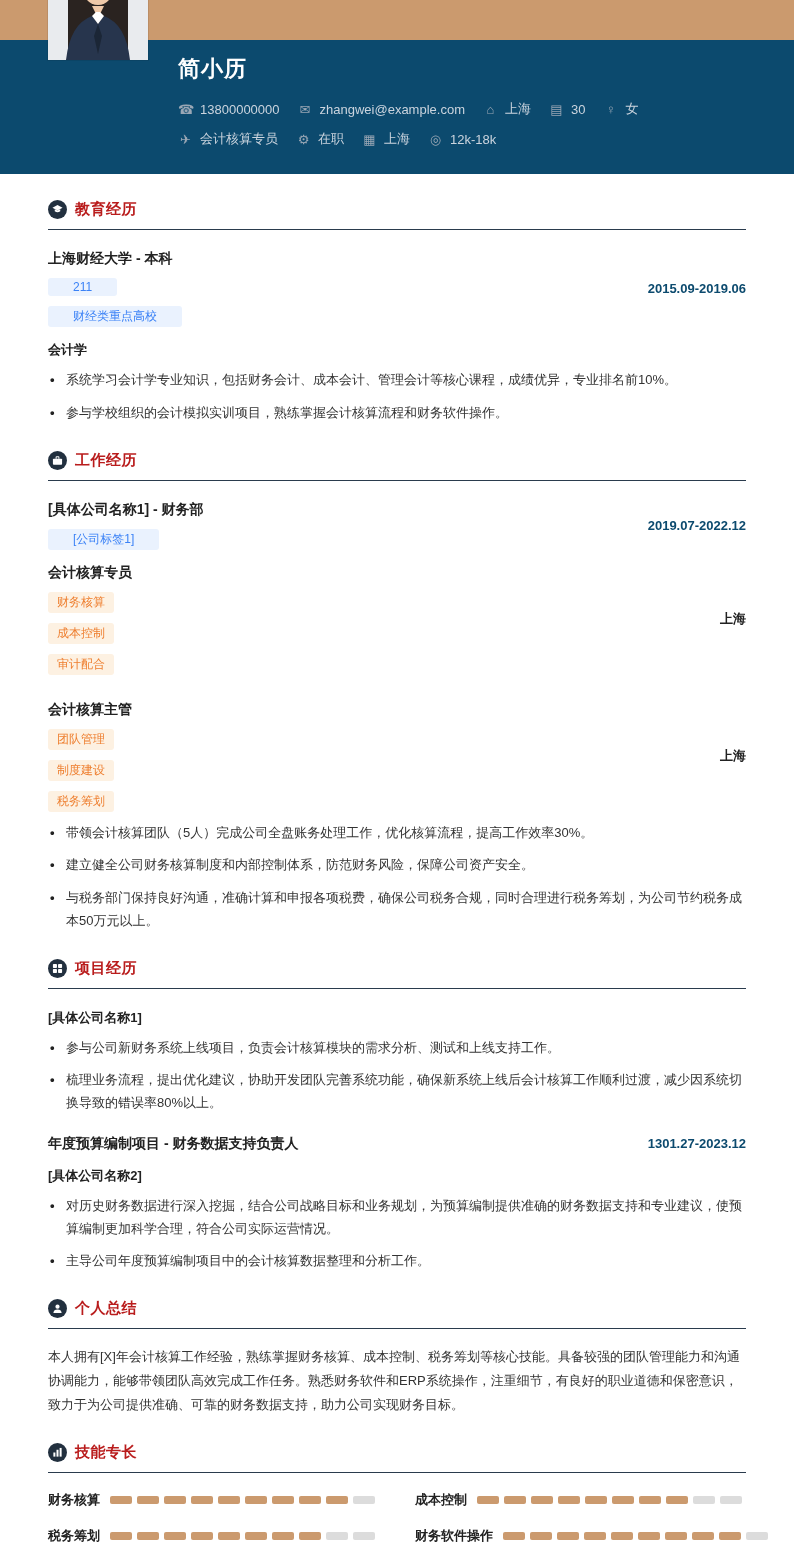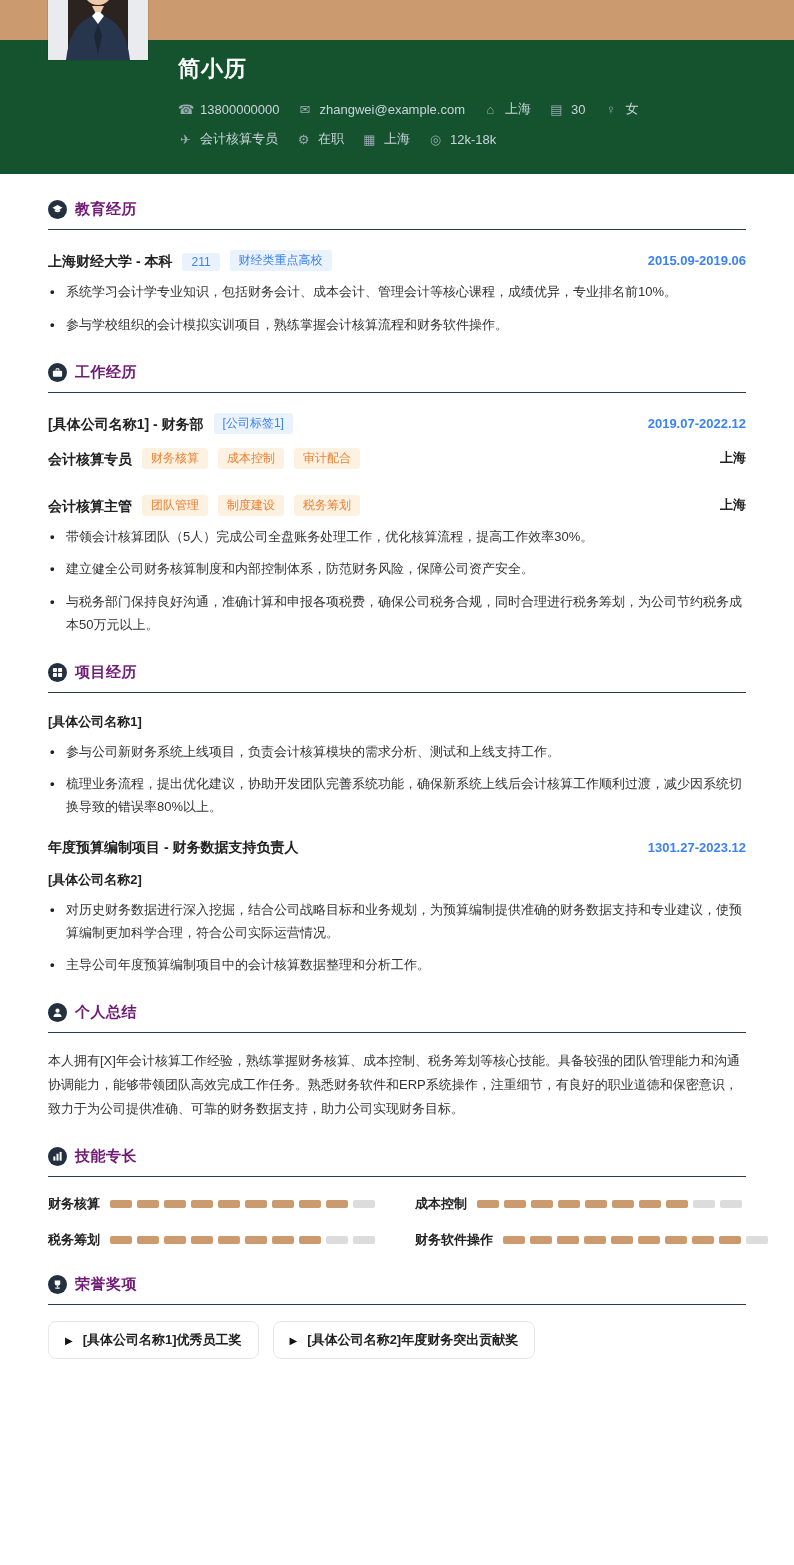--- a/index.html
+++ b/index.html
@@ -4,21 +4,21 @@
 <style>
   * { margin:0; padding:0; box-sizing:border-box; }
   html,body { background:#ffffff; }
   body {
     width:794px; min-height:1565px; margin:0 auto;
     font-family:"Liberation Sans","DejaVu Sans",sans-serif;
     color:#333333; font-size:13px;
   }
   
   .top-band { height:40px; background:#CB9A6E; }
-  .header { position:relative; background:#14532d; padding:12px 48px 26px 178px; min-height:125px; }
+  .header { position:relative; background:#0c4a6e; padding:12px 48px 26px 178px; min-height:125px; }
   .photo {
     position:absolute; left:48px; top:-108px; width:100px; height:128px;
     background:#e9ebee; overflow:hidden; box-shadow:0 0 0 1px rgba(0,0,0,.08);
   }
   .name { color:#ffffff; font-size:22px; font-weight:bold; letter-spacing:1px; margin-top:2px; }
   .contact-row { display:flex; flex-wrap:wrap; gap:4px 18px; margin-top:16px; }
   .contact-row + .contact-row { margin-top:12px; }
   .contact-item { display:flex; align-items:center; gap:7px; color:#CBD4DE; font-size:13px; }
   .contact-item .ci { color:#9AA7B5; font-size:13px; width:15px; text-align:center; }
   
@@ -26,30 +26,30 @@
   .section { margin-top:26px; }
   .section-header {
     display:flex; align-items:center; gap:8px;
     border-bottom:1px solid #2A3B4D; padding-bottom:10px;
   }
   .section-icon {
     width:19px; height:19px; border-radius:50%; background:#22303F;
     display:inline-flex; align-items:center; justify-content:center; flex:0 0 auto;
   }
   .section-icon svg { display:block; }
-  .section-title { font-size:15px; font-weight:bold; color:#701a75; letter-spacing:.5px; }
+  .section-title { font-size:15px; font-weight:bold; color:#b91c1c; letter-spacing:.5px; }
   .entry { margin-top:20px; }
   .row { display:flex; align-items:center; justify-content:space-between; }
-  .row-left { display:flex; align-items:flex-end; gap:10px; flex-wrap:wrap; }
+  .row-left { display:flex; align-items:flex-start; gap:10px; flex-wrap:wrap;flex-direction:column; }
   .entry-title { font-size:14px; font-weight:bold; color:#222222; }
-  .entry-date { font-size:13px; font-weight:bold; color:#3b82f6; white-space:nowrap; }
+  .entry-date { font-size:13px; font-weight:bold; color:#0c4a6e; white-space:nowrap; }
   .entry-sub { font-size:13px; font-weight:bold; color:#222222; margin-top:14px; }
   .badge-blue {
     background:#EAF2FE; color:#3B82F6; font-size:12px;
-    padding:2px 9px; border-radius:3px; white-space:nowrap;
+    padding:2px 25px; border-radius:3px; white-space:nowrap;
   }
   .badge-orange {
     background:#FDF1E2; color:#EE7E2E; font-size:12px;
     padding:2px 9px; border-radius:3px; white-space:nowrap;
   }
   .role-row { margin-top:14px; }
   .loc { font-size:13px; font-weight:bold; color:#222222; }
   ul.bullets { list-style:none; margin-top:6px; }
   ul.bullets li {
     position:relative; padding-left:18px; margin-top:10px;
@@ -152,20 +152,21 @@
     </div>
     <div class="entry">
       <div class="row">
         <div class="row-left">
           <span class="entry-title">上海财经大学 - 本科</span>
           <span class="badge-blue">211</span>
           <span class="badge-blue">财经类重点高校</span>
         </div>
         <span class="entry-date">2015.09-2019.06</span>
       </div>
+      <div class="entry-sub">会计学</div>
       <ul class="bullets">
         <li>系统学习会计学专业知识，包括财务会计、成本会计、管理会计等核心课程，成绩优异，专业排名前10%。</li>
         <li>参与学校组织的会计模拟实训项目，熟练掌握会计核算流程和财务软件操作。</li>
       </ul>
     </div>
   </div>
 
   <div class="section">
     <div class="section-header">
       <span class="section-icon">

